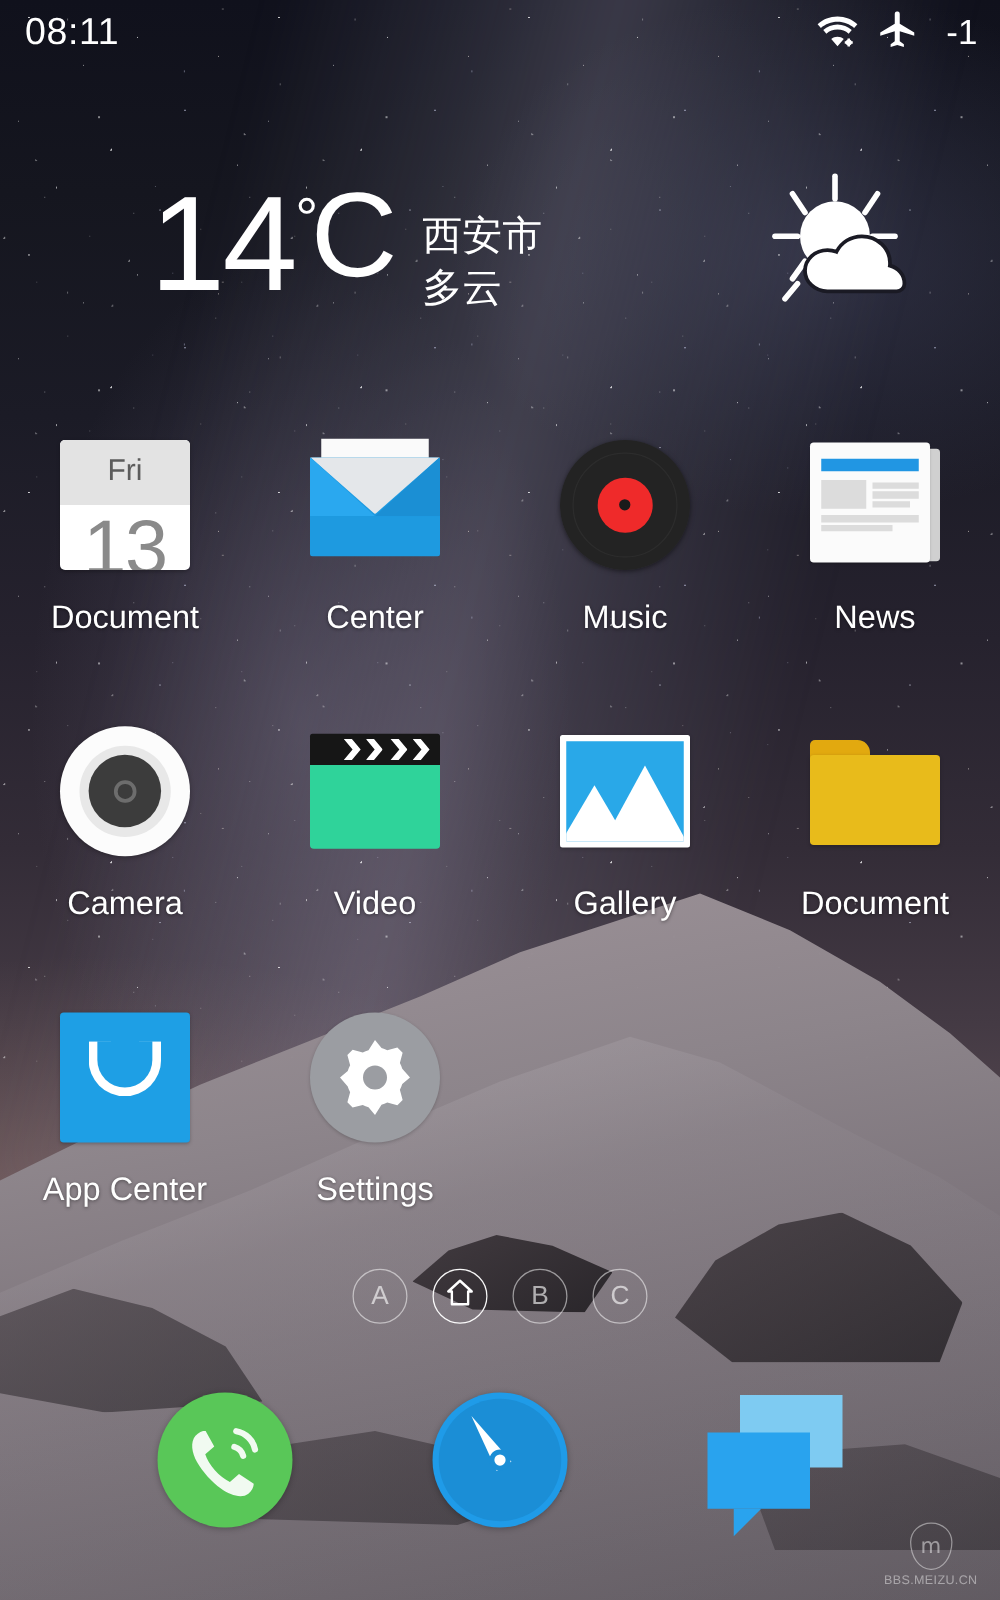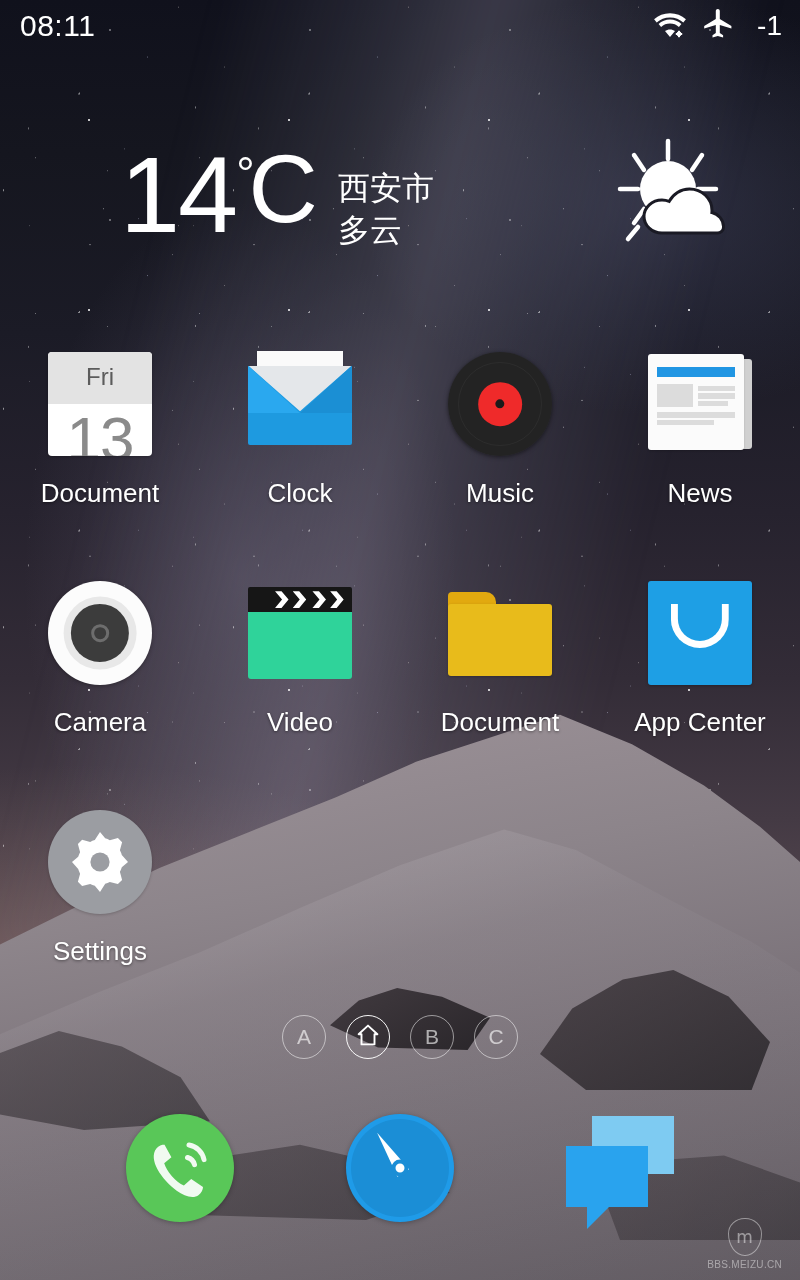--- a/index.html
+++ b/index.html
@@ -407,21 +407,21 @@
     <div class="app">
       <div class="iconbox">
         <div class="mail">
           <div class="mail-paper"></div>
           <div class="mail-body"></div>
           <div class="mail-inner"></div>
           <div class="mail-flapL"></div>
           <div class="mail-flapR"></div>
         </div>
       </div>
-      <div class="applabel">Clock</div>
+      <div class="applabel">Center</div>
     </div>
 
     <div class="app">
       <div class="iconbox">
         <div class="vinyl">
           <div class="vinyl-c"></div>
           <div class="vinyl-h"></div>
         </div>
       </div>
       <div class="applabel">Music</div>
@@ -464,20 +464,31 @@
             <div class="chev" style="left:43%;"></div>
             <div class="chev" style="left:62%;"></div>
             <div class="chev" style="left:79%;"></div>
           </div>
           <div class="clap-body"></div>
         </div>
       </div>
       <div class="applabel">Video</div>
     </div>
 
+    <div class="app">
+      <div class="iconbox">
+        <div class="gal">
+          <div class="gal-in">
+            <div class="gal-m1"></div>
+            <div class="gal-m2"></div>
+          </div>
+        </div>
+      </div>
+      <div class="applabel">Gallery</div>
+    </div>
 
     <div class="app">
       <div class="iconbox">
         <div class="folder">
           <div class="fold-tab"></div>
           <div class="fold-body"></div>
         </div>
       </div>
       <div class="applabel">Document</div>
     </div>

